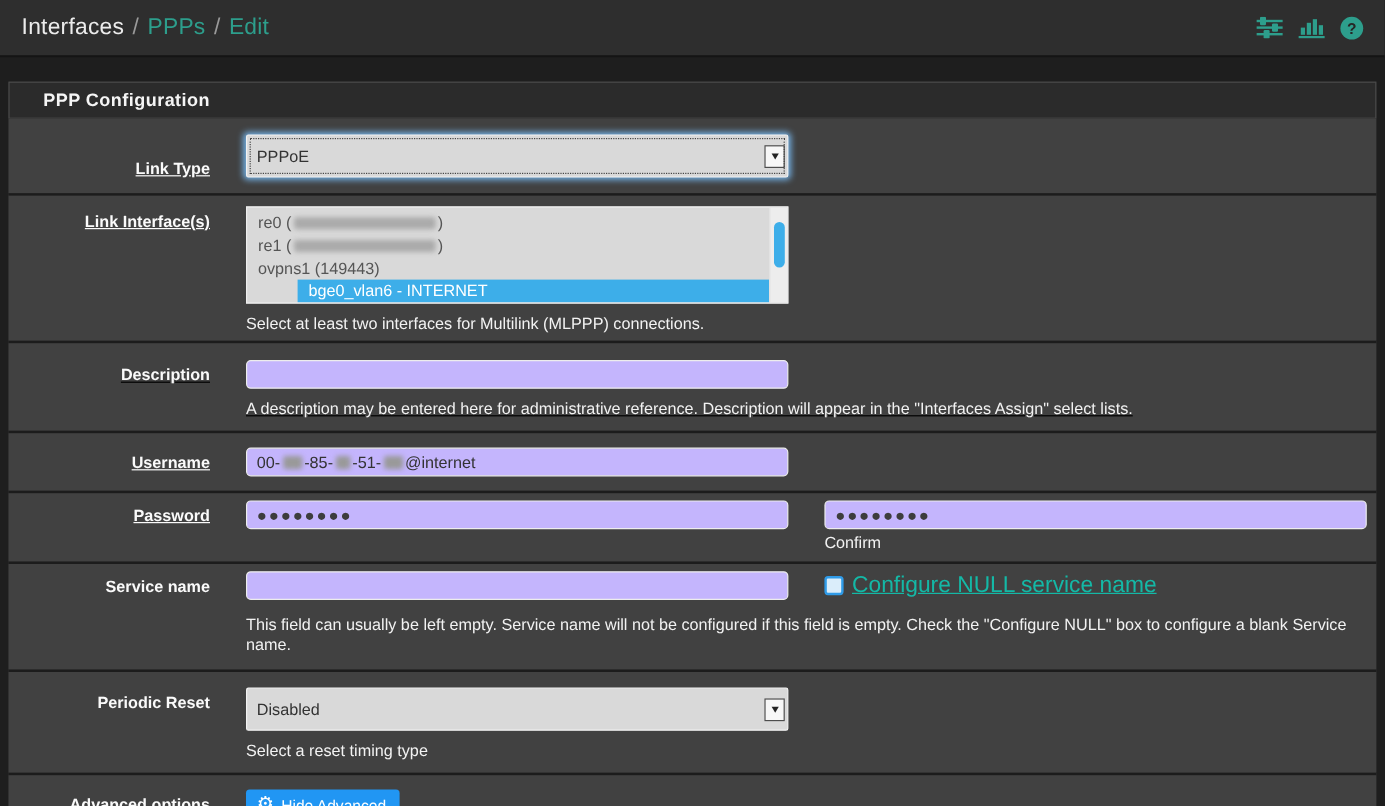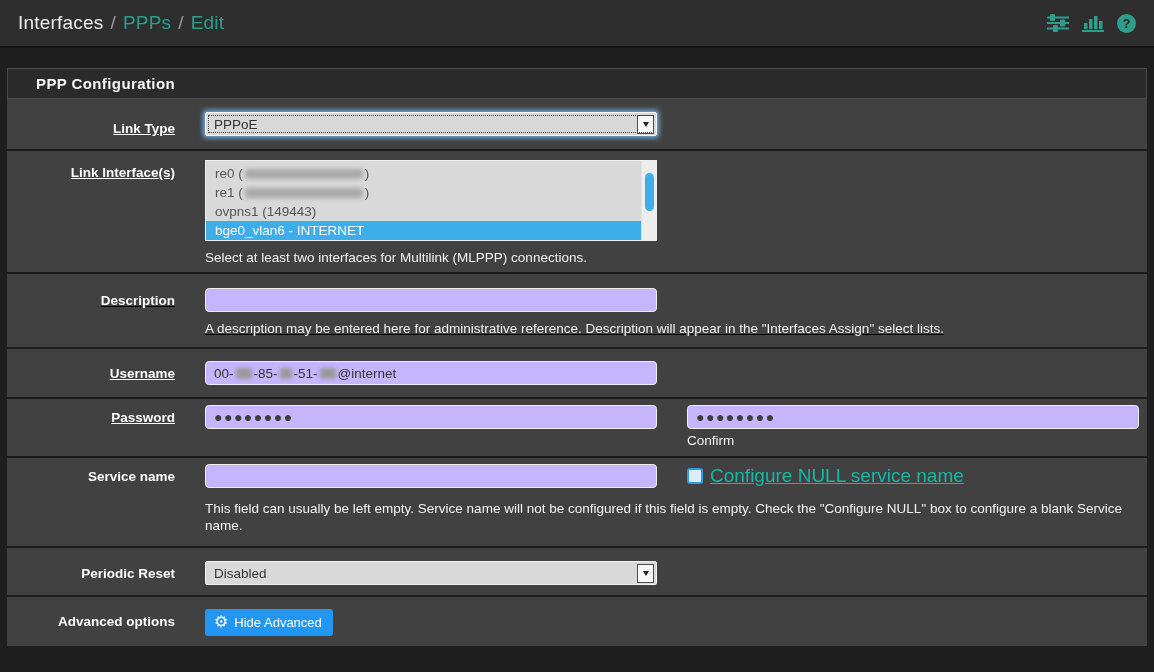--- a/index.html
+++ b/index.html
@@ -49,41 +49,41 @@
     padding:0 8px; font-size:13.5px; color:#333;
     display:flex; align-items:center; white-space:nowrap; overflow:hidden;
   }
   .pw { font-size:14px; letter-spacing:1.5px; color:#3d3d3d; font-weight:bold; }
   .redacted {
     display:inline-block; height:11px; background:#999; border-radius:2px;
     filter:blur(2px); margin:0 2px; vertical-align:middle;
   }
   
   .select {
-    height:24px; background:#d9d9d9; border:1px solid #f2f2f2; border-radius:2px;
+    height:36px; background:#d9d9d9; border:1px solid #f2f2f2; border-radius:2px;
     display:flex; align-items:center; cursor:pointer;
   }
   .select-value { flex:1; padding:0 8px; font-size:13.5px; color:#333; }
   .select-btn {
     width:17px; height:19px; margin-right:2px; background:#f7f7f7;
     border:1px solid #4d4d4d; display:flex; align-items:center; justify-content:center;
   }
   .tri { width:0; height:0; border-left:3.5px solid transparent; border-right:3.5px solid transparent; border-top:5px solid #222; }
   .focused {
     box-shadow:0 0 5px 2px rgba(125,195,255,.85);
     outline:1px dotted #444; outline-offset:-4px;
   }
   
   .listbox {
     width:452px; height:81px; background:#d9d9d9; border:1px solid #eee;
     display:flex; overflow:hidden;
   }
   .list-items { flex:1; padding-top:3px; }
   .list-item { height:19px; line-height:19px; padding-left:9px; font-size:13.5px; color:#555; white-space:nowrap; }
-  .list-item.selected { background:#3daee9; color:#fff; }
+  .list-item.selected { background:#3daee9; color:#fff;margin-left:42px; }
   .list-item .redacted { background:#aaa; height:10px; }
   .list-scroll { width:15px; background:#ededed; position:relative; border-left:1px solid #e0e0e0; }
   .list-thumb { position:absolute; top:12px; left:3px; width:9px; height:38px; background:#3daee9; border-radius:5px; }
   
   .cols { display:flex; gap:30px; }
   .col { width:452px; display:flex; flex-direction:column; }
   .confirm-label { color:#f2f2f2; font-size:13.5px; margin-top:4px; }
   
   .chk-wrap { display:flex; align-items:center; height:24px; }
   .checkbox {
@@ -238,20 +238,21 @@
 
       <div class="row r-reset">
         <div class="row-label lbl-pad">Periodic Reset</div>
         <div class="row-content">
           <div class="select fw">
             <span class="select-value">Disabled</span>
             <span class="select-btn">
                 <span class="tri"></span>
               </span>
           </div>
+          <div class="help">Select a reset timing type</div>
         </div>
       </div>
 
       <div class="row r-adv">
         <div class="row-label lbl-pad">Advanced options</div>
         <div class="row-content">
           <div>
             <button class="btn-blue">
               <span class="gear">⚙</span>
               <span>Hide Advanced</span>

